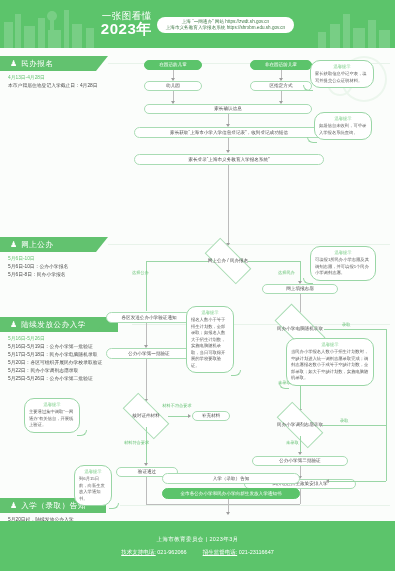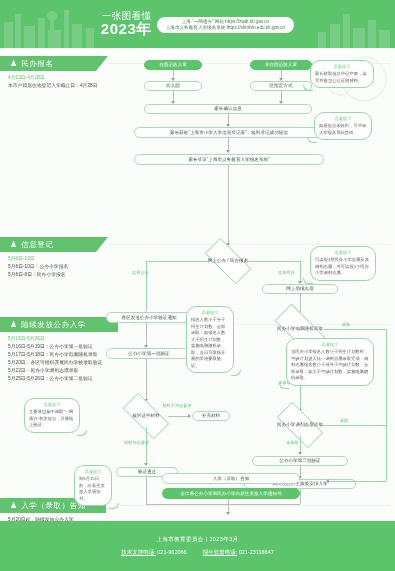--- a/index.html
+++ b/index.html
@@ -224,21 +224,21 @@
     <div class="sec-rule"></div>
     <div class="sec-dates">
       <div class="d-head">4月13日-4月28日</div>
       <div class="d-line">本市户籍居住地登记入学截止日：4月28日</div>
     </div>
   </div>
 
   <div class="section" style="top:189px">
     <div class="banner">
       <span class="bicon">♟</span>
-      <span class="blabel">信息登记</span>
+      <span class="blabel">网上公办</span>
     </div>
     <div class="sec-rule"></div>
     <div class="sec-dates">
       <div class="d-head">5月6日-10日</div>
       <div class="d-line">5月6日-10日：公办小学报名</div>
       <div class="d-line">5月6日-8日：民办小学报名</div>
     </div>
   </div>
 
   <div class="section" style="top:269px">

